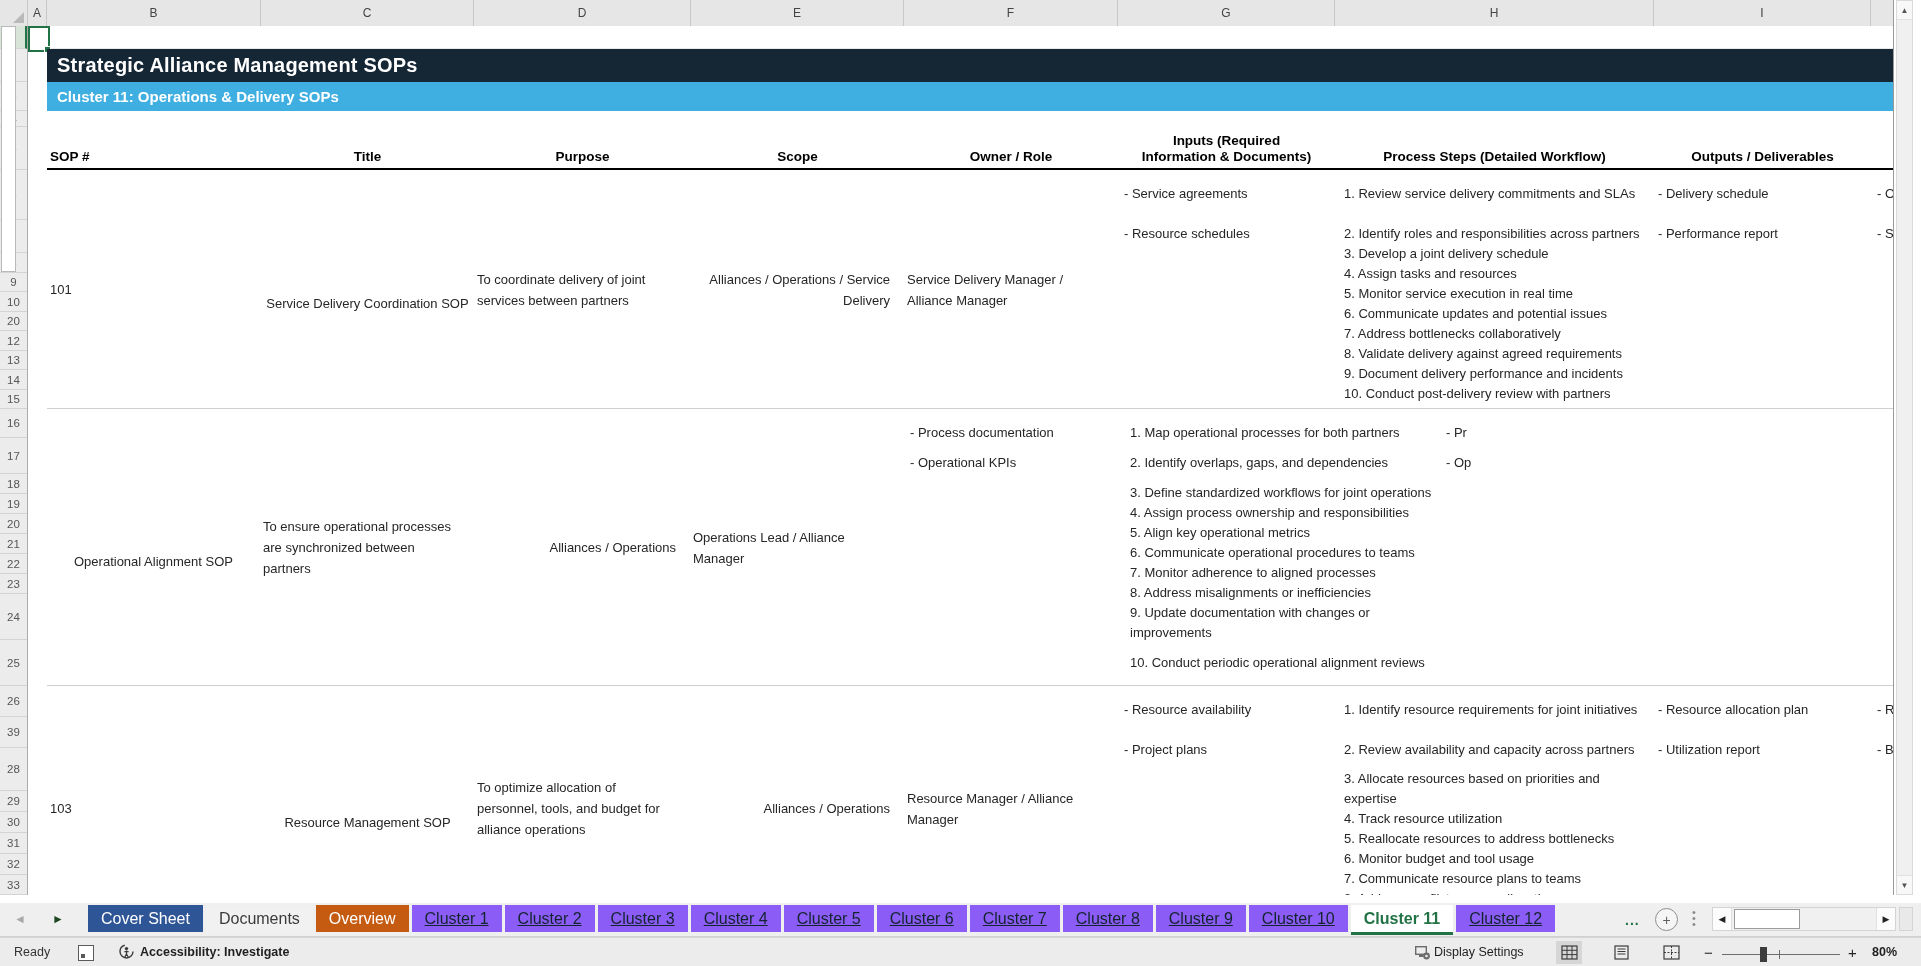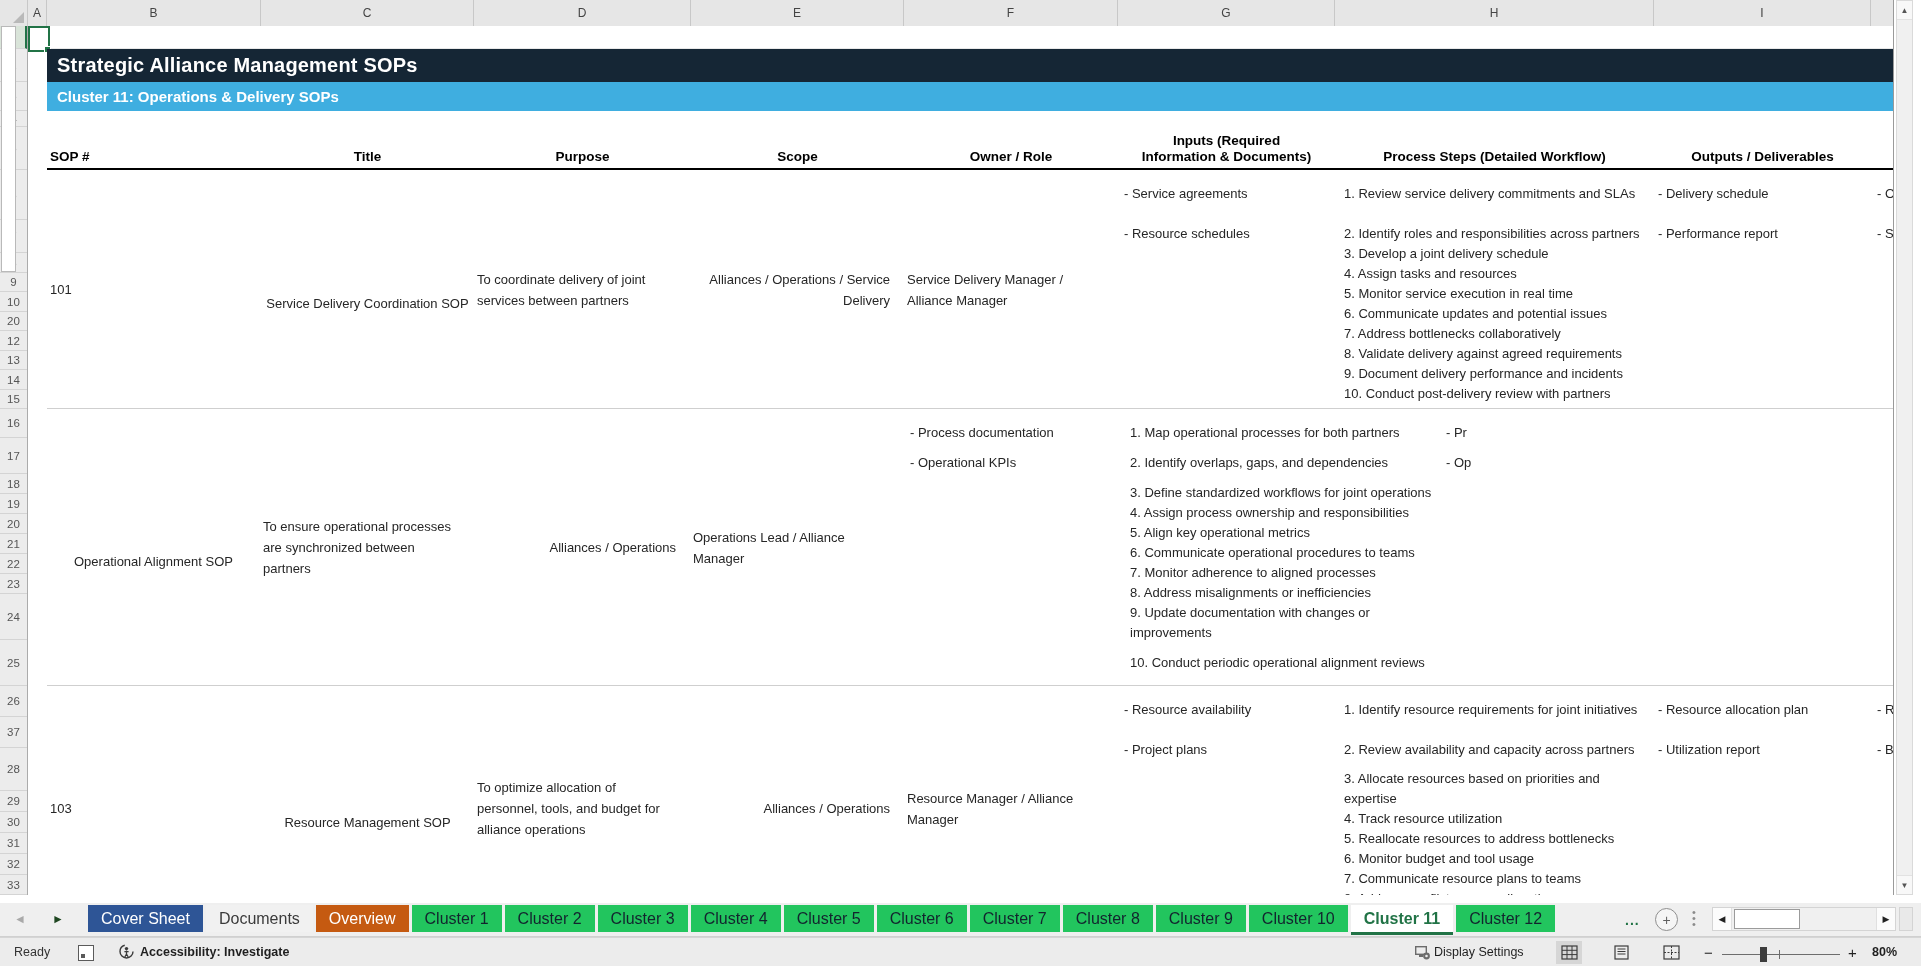--- a/index.html
+++ b/index.html
@@ -84,21 +84,21 @@
   
   #tabband{left:0;top:903px;width:1921px;height:34px;background:#EFEFEF;border-bottom:1px solid #D0D0D0;box-sizing:border-box;}
   .navarrow{position:absolute;top:10px;font-size:12px;line-height:12px;}
   #nav-left{left:14px;color:#A9A9A9;}
   #nav-right{left:52px;color:#1E4620;}
   #tabs{position:absolute;left:88px;top:2px;display:flex;align-items:flex-start;}
   .tab{height:27px;display:flex;align-items:center;padding:0 13px;margin-right:3px;font-size:16px;cursor:default;box-sizing:border-box;}
   .k-navy{background:#2E5596;color:#FFFFFF;}
   .k-plain{background:#F1F1F1;color:#3b3b3b;}
   .k-orange{background:#C55A11;color:#FFFFFF;}
-  .k-cyan{background:#22c55e;color:#13242E;}
+  .k-cyan{background:#8b5cf6;color:#13242E;text-decoration:underline;}
   .k-active{background:#FFFFFF;color:#217346;font-weight:bold;border-bottom:3px solid #217346;height:30px;}
   #tabdots{position:absolute;left:1625px;top:9px;color:#217346;font-weight:bold;font-size:14px;letter-spacing:1px;}
   #newsheet{position:absolute;left:1655px;top:5px;width:21px;height:21px;border:1px solid #8F8F8F;border-radius:50%;
             display:flex;align-items:center;justify-content:center;color:#5f5f5f;font-size:14px;background:#F5F5F5;}
   #tabkebab{position:absolute;left:1692px;top:6px;color:#8a8a8a;font-size:11px;line-height:6px;text-align:center;}
 
   
   #hscroll{position:absolute;left:1712px;top:4px;width:184px;height:24px;background:#F0F0F0;border:1px solid #D4D4D4;box-sizing:border-box;display:flex;align-items:stretch;}
   #hscroll .btn{width:18px;display:flex;align-items:center;justify-content:center;font-size:9px;color:#222;background:#FCFCFC;}
   #hscroll .btn.l{border-right:1px solid #E0E0E0;}
@@ -169,21 +169,21 @@
       <div class="row-n" style="height: 36px;">17</div>
       <div class="row-n" style="height: 20px;">18</div>
       <div class="row-n" style="height: 20px;">19</div>
       <div class="row-n" style="height: 20px;">20</div>
       <div class="row-n" style="height: 20px;">21</div>
       <div class="row-n" style="height: 20px;">22</div>
       <div class="row-n" style="height: 20px;">23</div>
       <div class="row-n" style="height: 46px;">24</div>
       <div class="row-n" style="height: 46px;">25</div>
       <div class="row-n" style="height: 31px;">26</div>
-      <div class="row-n" style="height: 31px;">37</div>
+      <div class="row-n" style="height: 31px;">39</div>
       <div class="row-n" style="height: 43px;">28</div>
       <div class="row-n" style="height: 21px;">29</div>
       <div class="row-n" style="height: 21px;">30</div>
       <div class="row-n" style="height: 21px;">31</div>
       <div class="row-n" style="height: 21px;">32</div>
       <div class="row-n" style="height: 20px;">33</div>
   </div>
 
   <div id="grid" class="abs">
     <div id="row1line" class="abs"></div>

